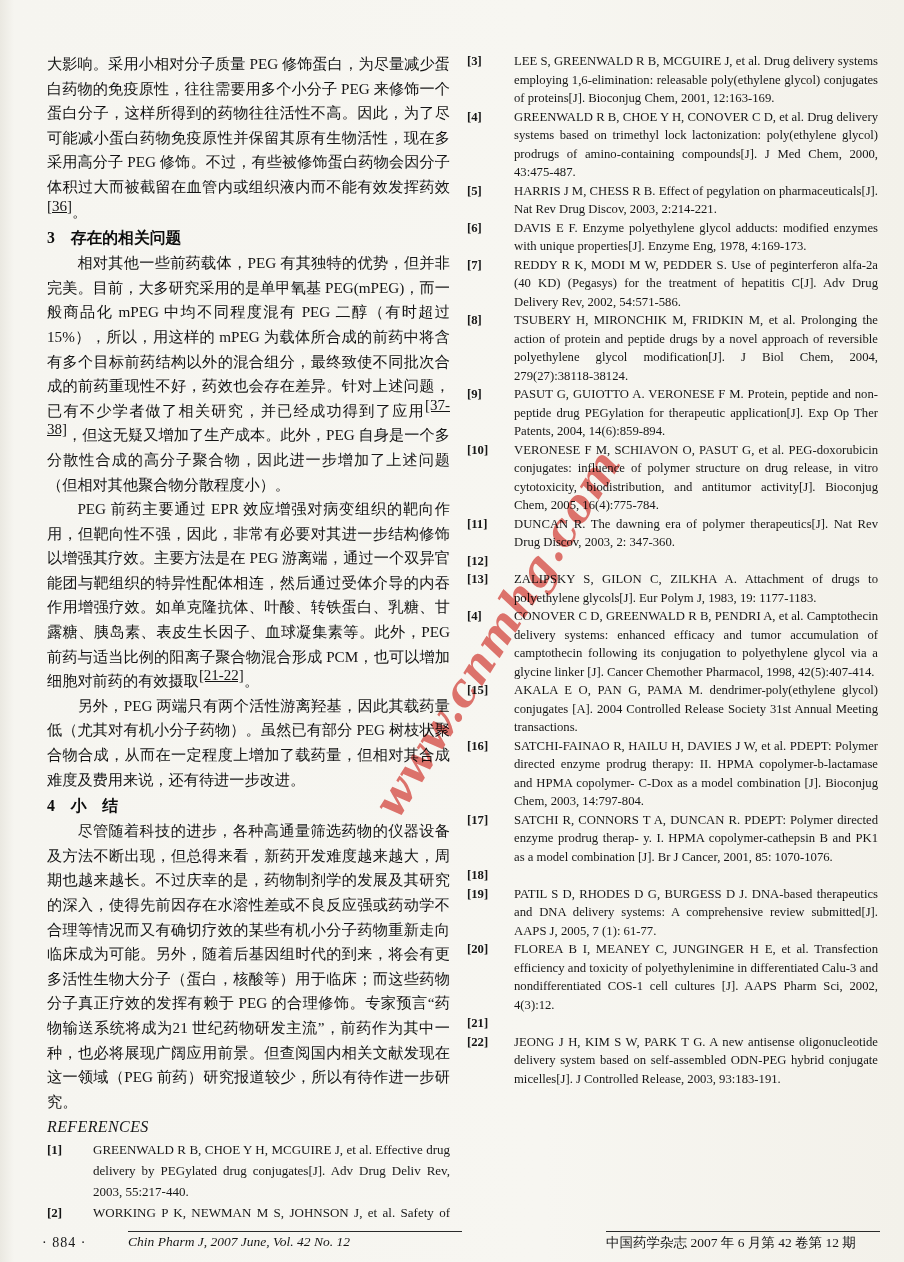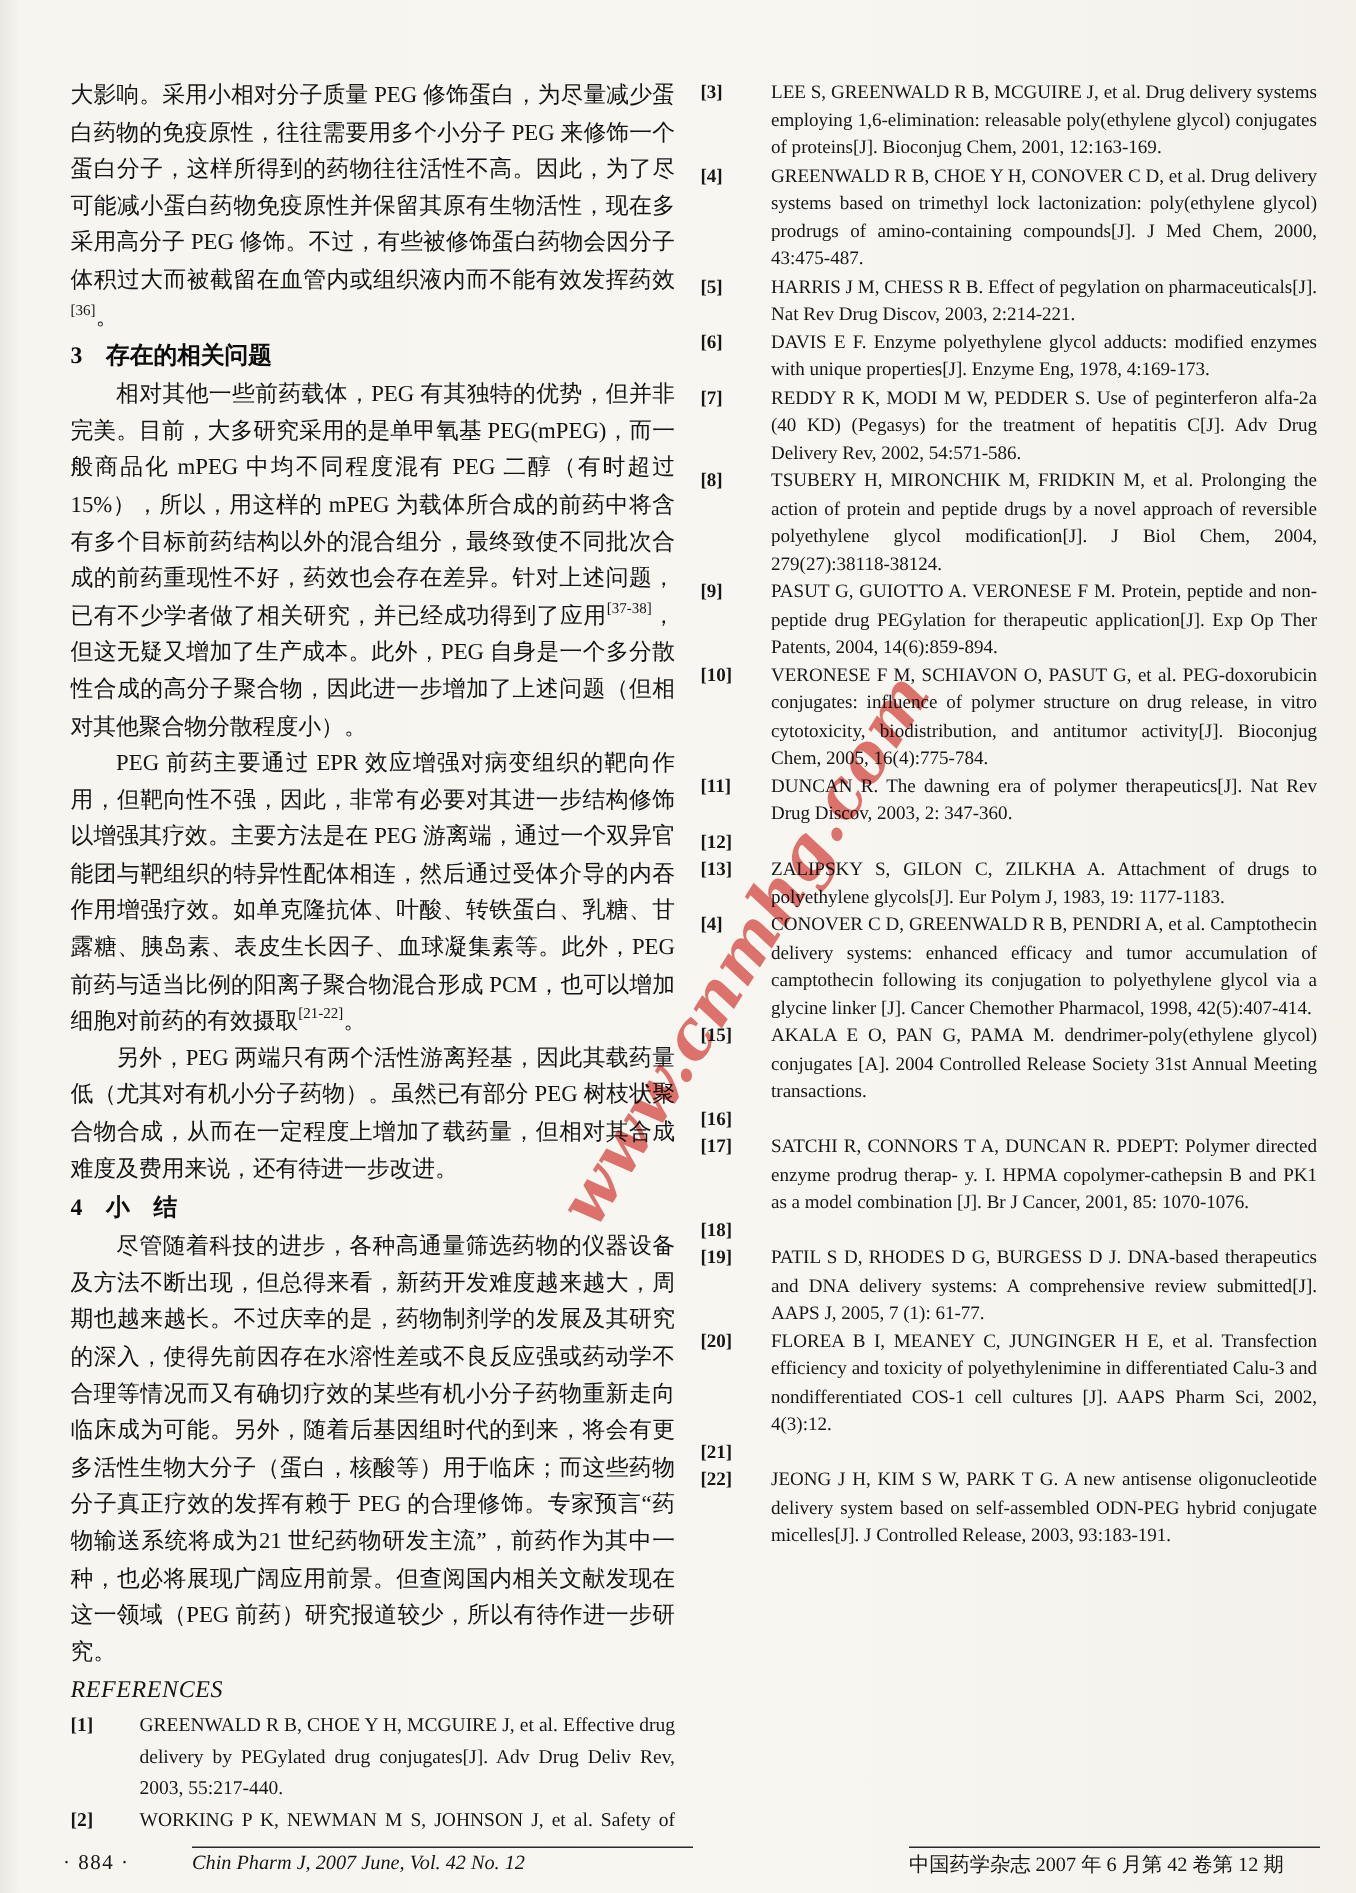--- a/index.html
+++ b/index.html
@@ -16,21 +16,21 @@
   }
   .col { position: absolute; top: 52px; }
   .col.left  { left: 47px;  width: 403px; height: 1174px; overflow: hidden; }
   .col.right { left: 462px; width: 416px; height: 1178px; overflow: hidden; }
 
   .body-para {
     margin: 0; font-size: 15.2px; line-height: 24.6px;
     text-align: justify; text-indent: 2em; color: #141414;
   }
   .body-para.no-indent { text-indent: 0; }
-  sup { font-size: 10px; line-height: 0; }
+  sup { font-size: 15px; line-height: 0; text-decoration: underline; }
 
   .sec-heading {
     margin: 1px 0; font-size: 15.8px; line-height: 25px;
     font-weight: bold; color: #0d0d0d;
   }
   .ref-heading {
     margin: 3px 0 2px; font-size: 16px; line-height: 20px;
     font-weight: normal; font-style: italic; letter-spacing: 0.4px;
   }
 
@@ -152,20 +152,21 @@
         <span class="ref-text">CONOVER C D, GREENWALD R B, PENDRI A, et al. Camptothecin delivery systems: enhanced efficacy and tumor accumulation of camptothecin following its conjugation to polyethylene glycol via a glycine linker [J]. Cancer Chemother Pharmacol, 1998, 42(5):407-414.</span>
       </div>
 
       <div class="ref">
         <span class="ref-num">[15]</span>
         <span class="ref-text">AKALA E O, PAN G, PAMA M. dendrimer-poly(ethylene glycol) conjugates [A]. 2004 Controlled Release Society 31st Annual Meeting transactions.</span>
       </div>
 
       <div class="ref">
         <span class="ref-num">[16]</span>
+        <span class="ref-text">SATCHI-FAINAO R, HAILU H, DAVIES J W, et al. PDEPT: Polymer directed enzyme prodrug therapy: II. HPMA copolymer-b-lactamase and HPMA copolymer- C-Dox as a model combination [J]. Bioconjug Chem, 2003, 14:797-804.</span>
       </div>
 
       <div class="ref">
         <span class="ref-num">[17]</span>
         <span class="ref-text">SATCHI R, CONNORS T A, DUNCAN R. PDEPT: Polymer directed enzyme prodrug therap- y. I. HPMA copolymer-cathepsin B and PK1 as a model combination [J]. Br J Cancer, 2001, 85: 1070-1076.</span>
       </div>
 
       <div class="ref">
         <span class="ref-num">[18]</span>
       </div>

